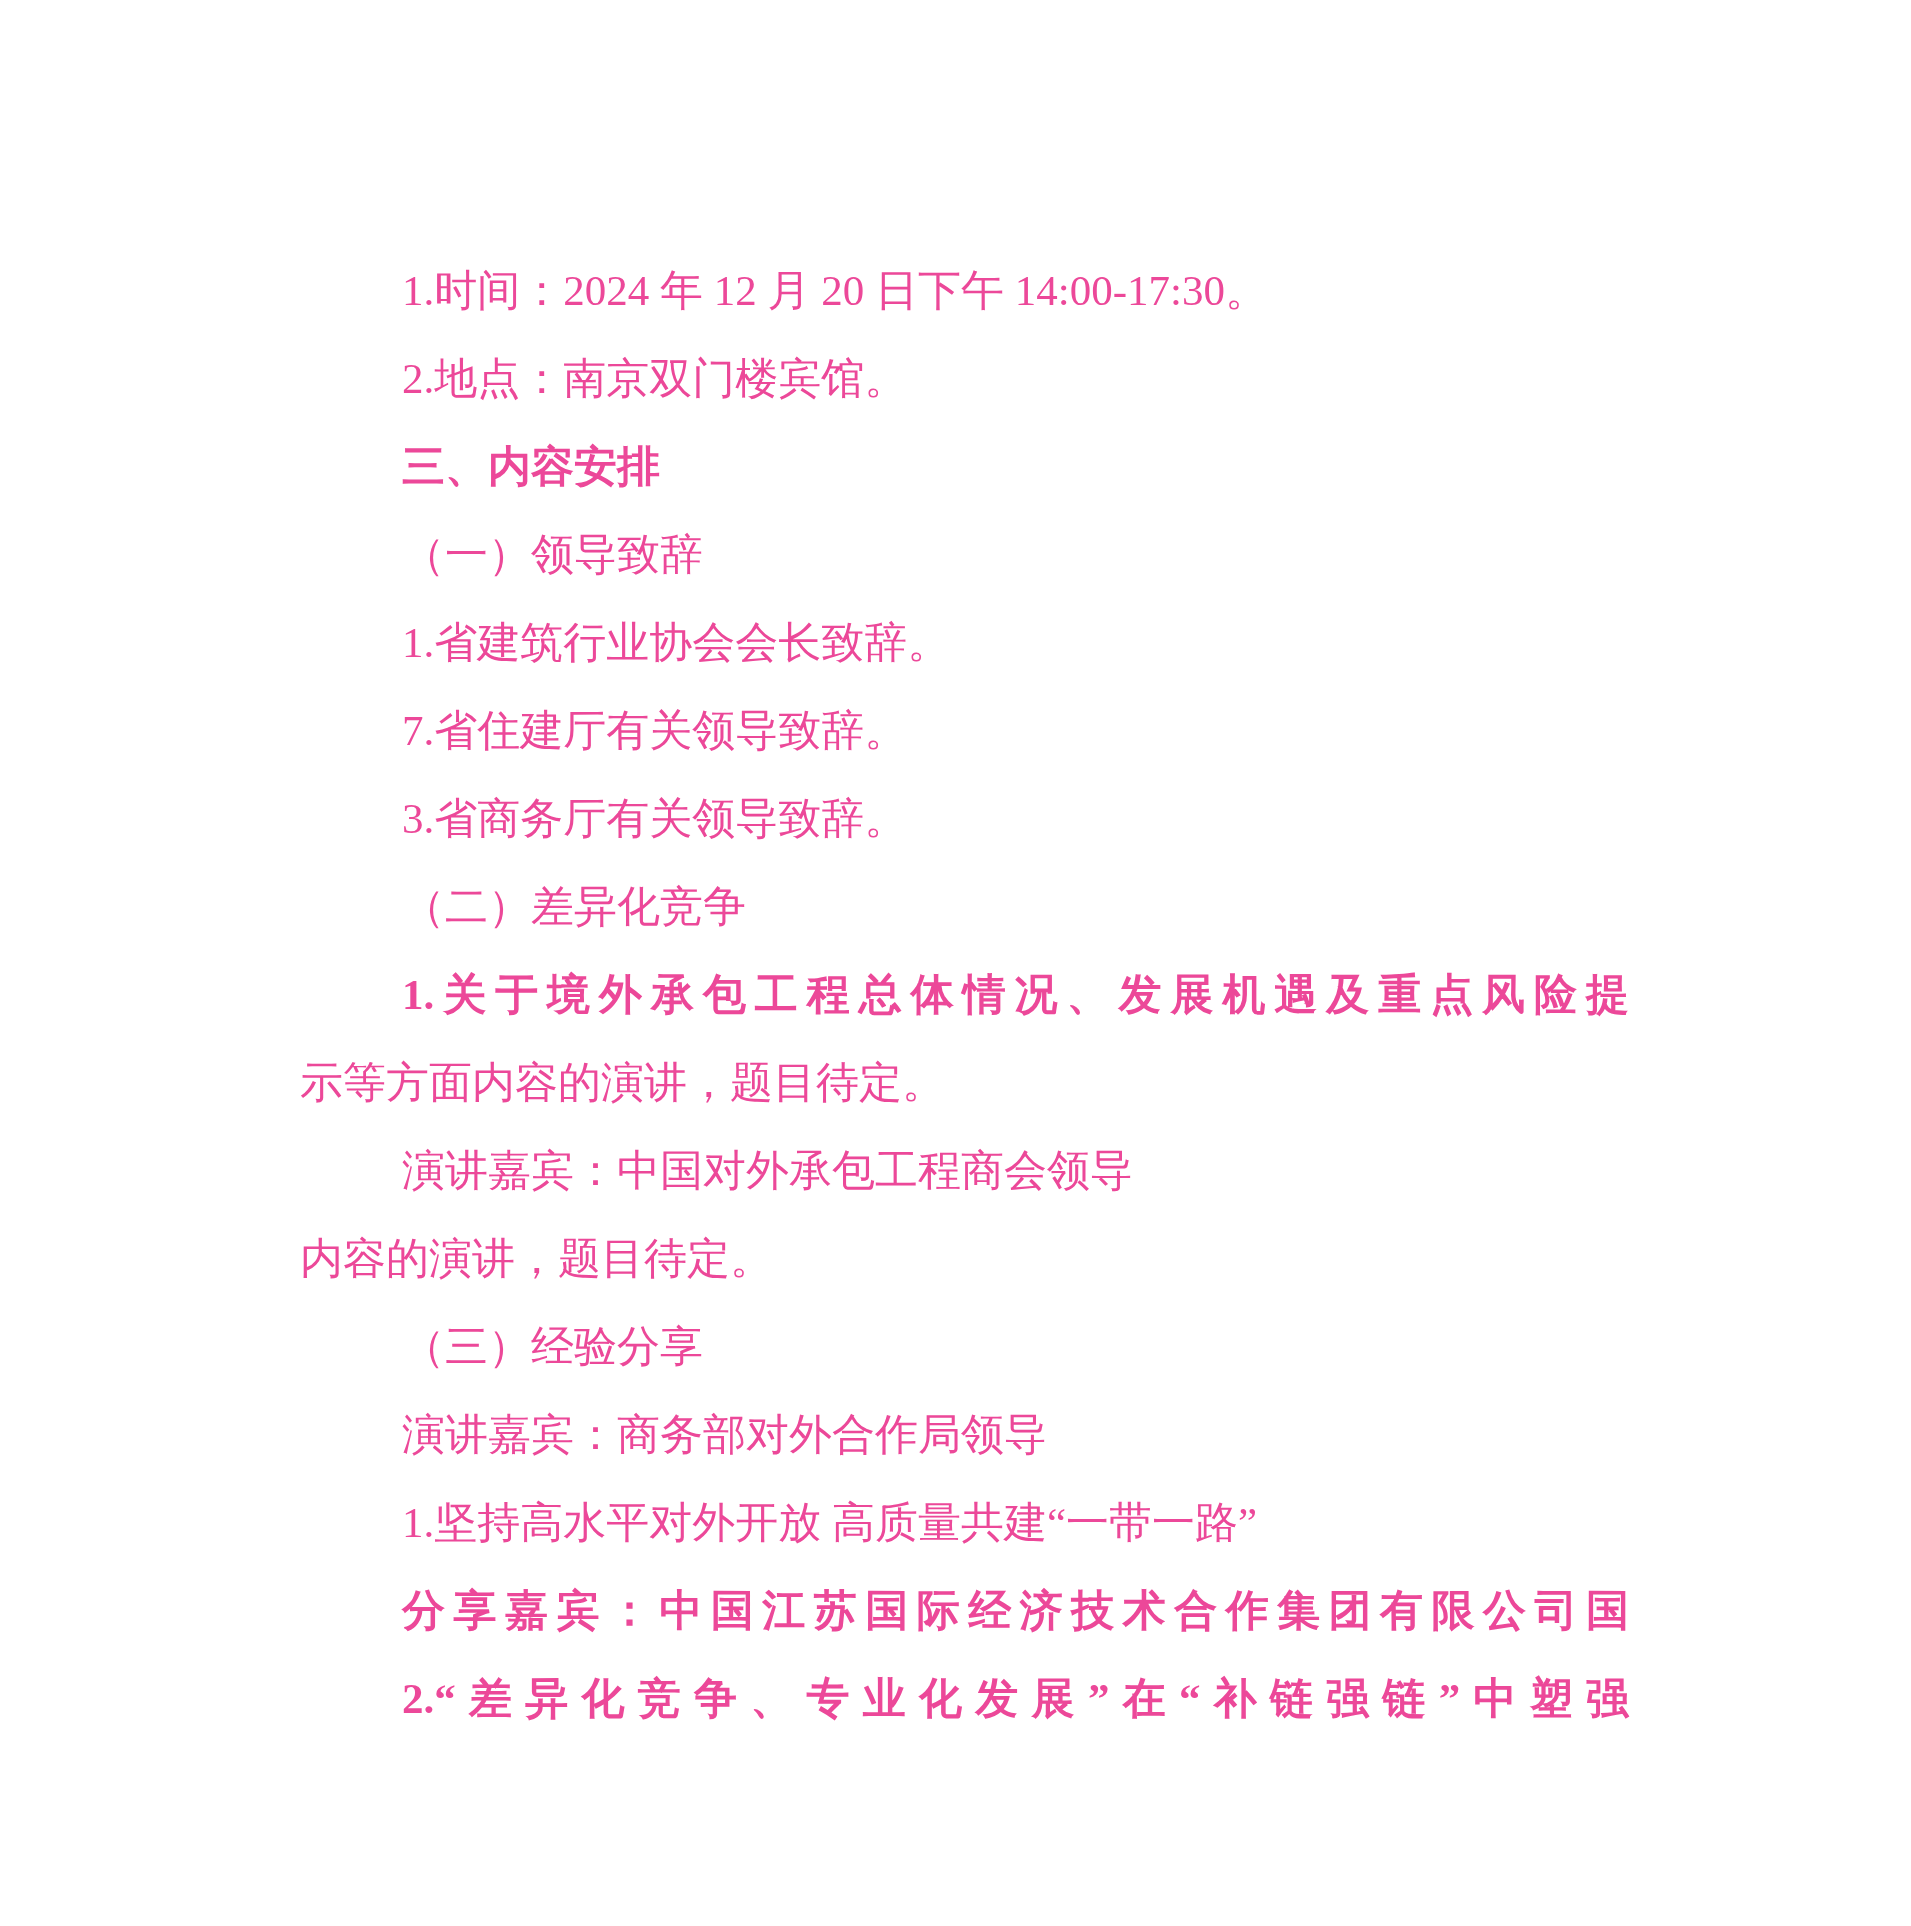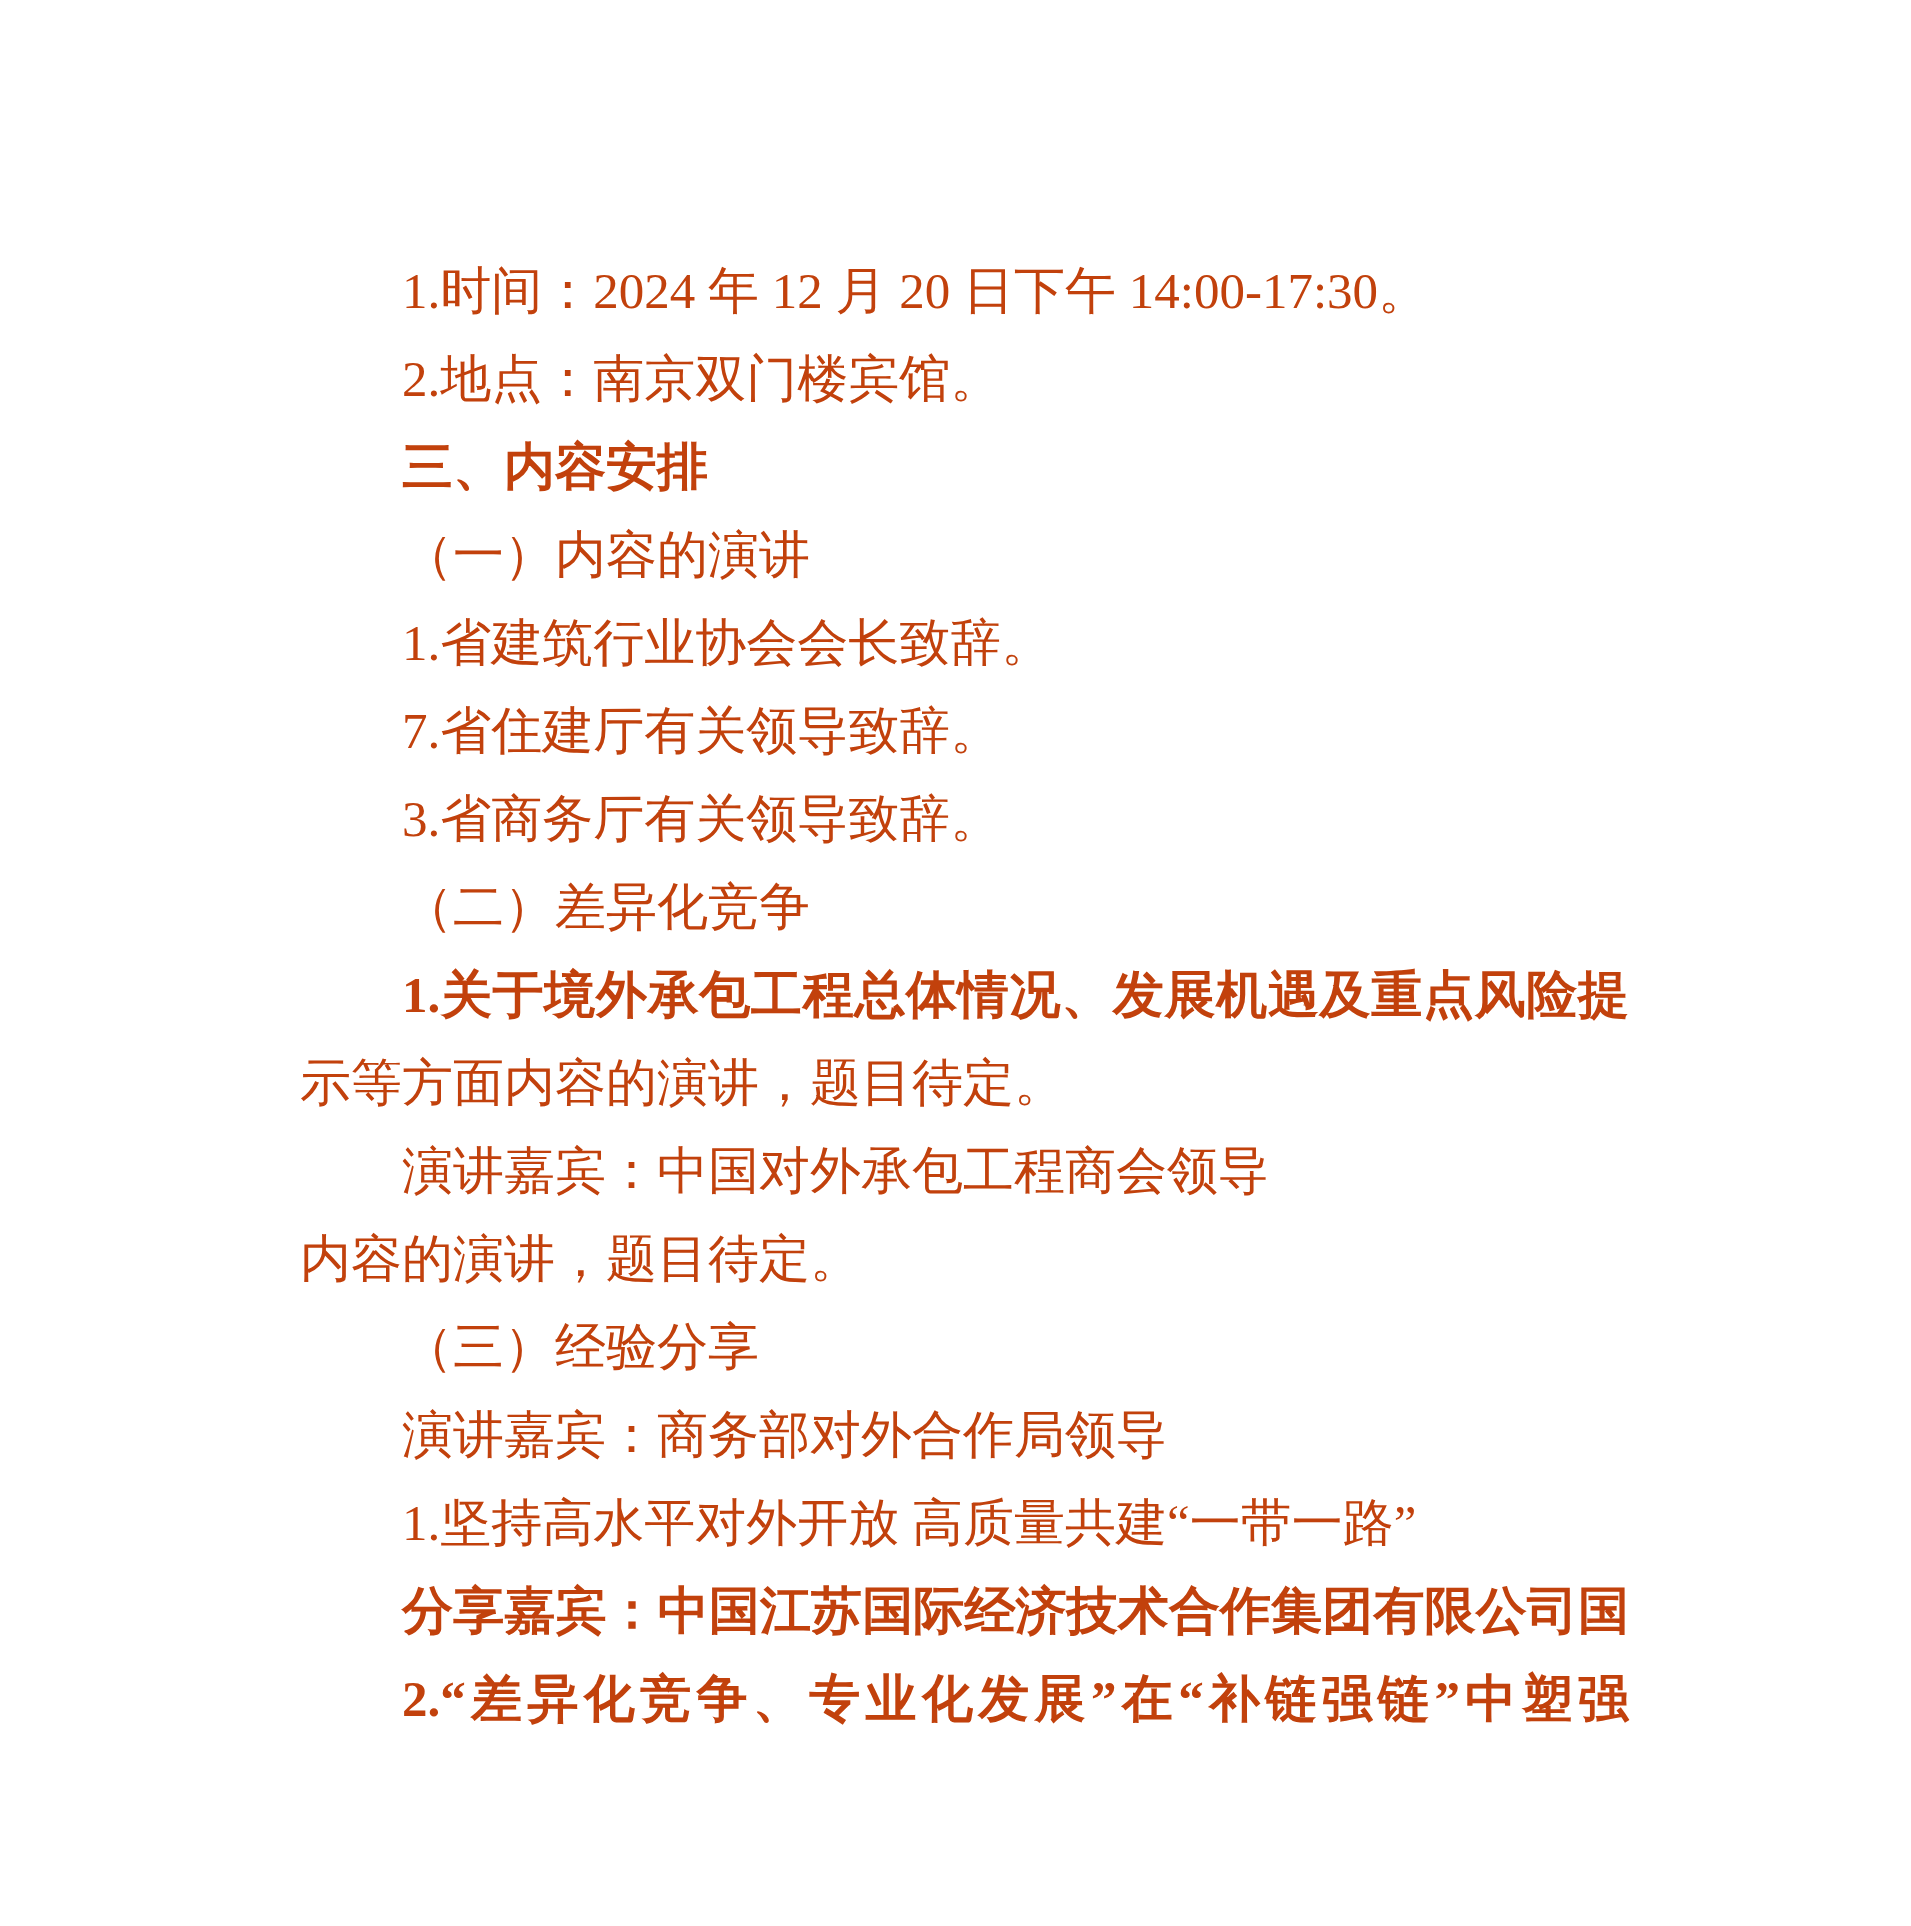--- a/index.html
+++ b/index.html
@@ -13,23 +13,23 @@
     height: 2703px;
     background: #ffffff;
     overflow: hidden;
   }
   .text-block {
     position: absolute;
     left: 300px;
     top: 247px;
     width: 1329px;
     font-family: "Liberation Serif", "DejaVu Serif", serif;
-    font-size: 51px;
+    font-size: 43px;
     line-height: 88px;
-    color: #c2410c;
+    color: #ec4899;
     letter-spacing: 0;
   }
   .text-block p {
     margin: 0;
     padding: 0;
     white-space: pre-wrap;
     text-align: left;
   }
   .text-block p.indent {
     text-indent: 102px;
@@ -45,21 +45,21 @@
   }
 </style>
 </head>
 <body>
 
 <div class="page">
   <div class="text-block" id="doc-lines">
       <p class="indent">1.时间：2024 年 12 月 20 日下午 14:00-17:30。</p>
       <p class="indent">2.地点：南京双门楼宾馆。</p>
       <p class="indent bold">三、内容安排</p>
-      <p class="indent">（一）内容的演讲</p>
+      <p class="indent">（一）领导致辞</p>
       <p class="indent">1.省建筑行业协会会长致辞。</p>
       <p class="indent">7.省住建厅有关领导致辞。</p>
       <p class="indent">3.省商务厅有关领导致辞。</p>
       <p class="indent">（二）差异化竞争</p>
       <p class="indent justify">1.关于境外承包工程总体情况、发展机遇及重点风险提</p>
       <p>示等方面内容的演讲，题目待定。</p>
       <p class="indent">演讲嘉宾：中国对外承包工程商会领导</p>
       <p>内容的演讲，题目待定。</p>
       <p class="indent">（三）经验分享</p>
       <p class="indent">演讲嘉宾：商务部对外合作局领导</p>

